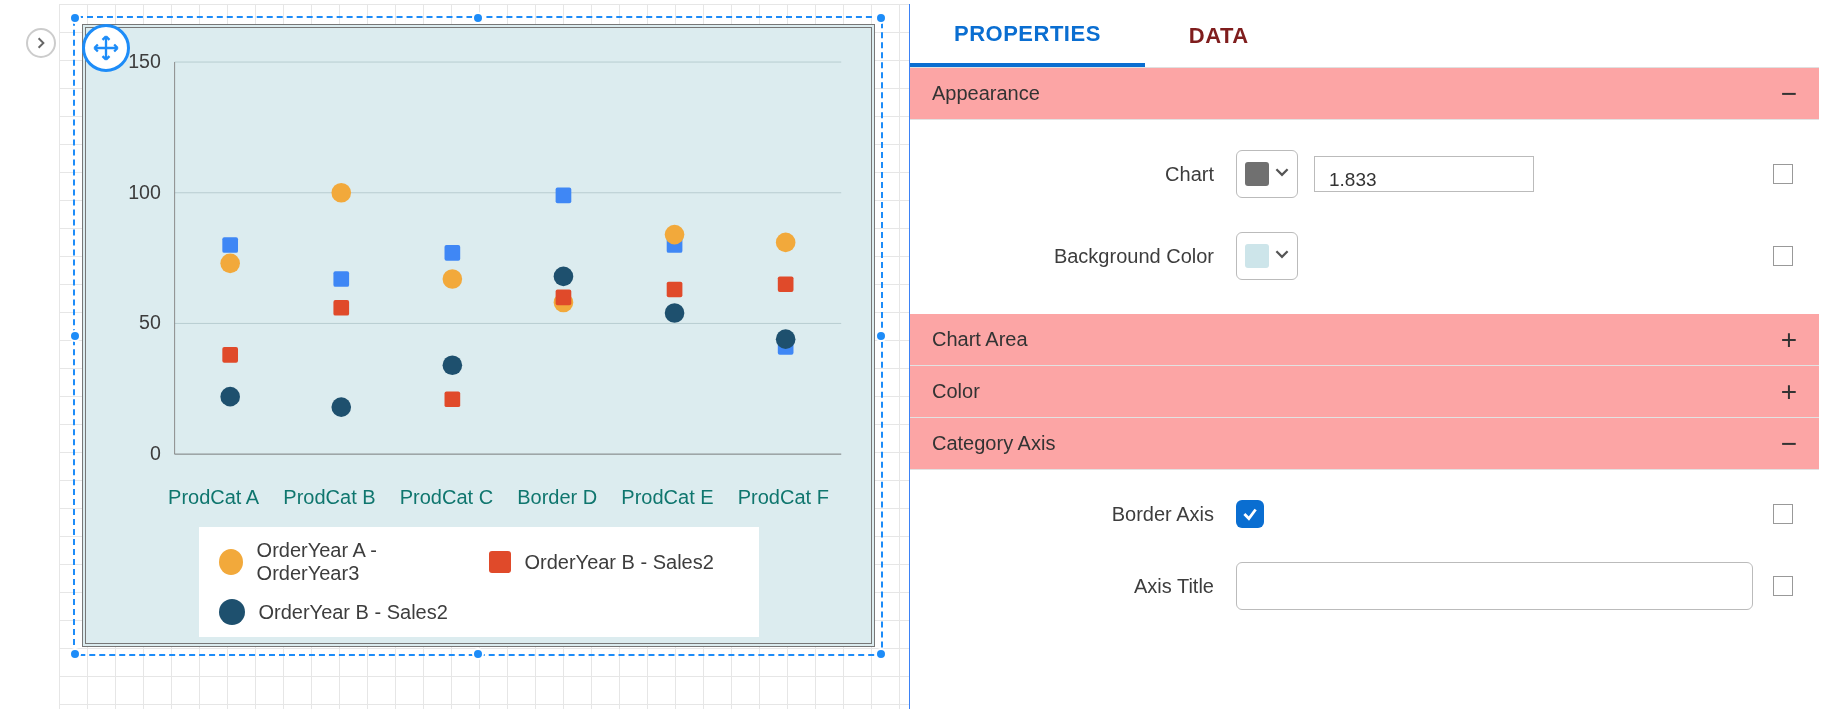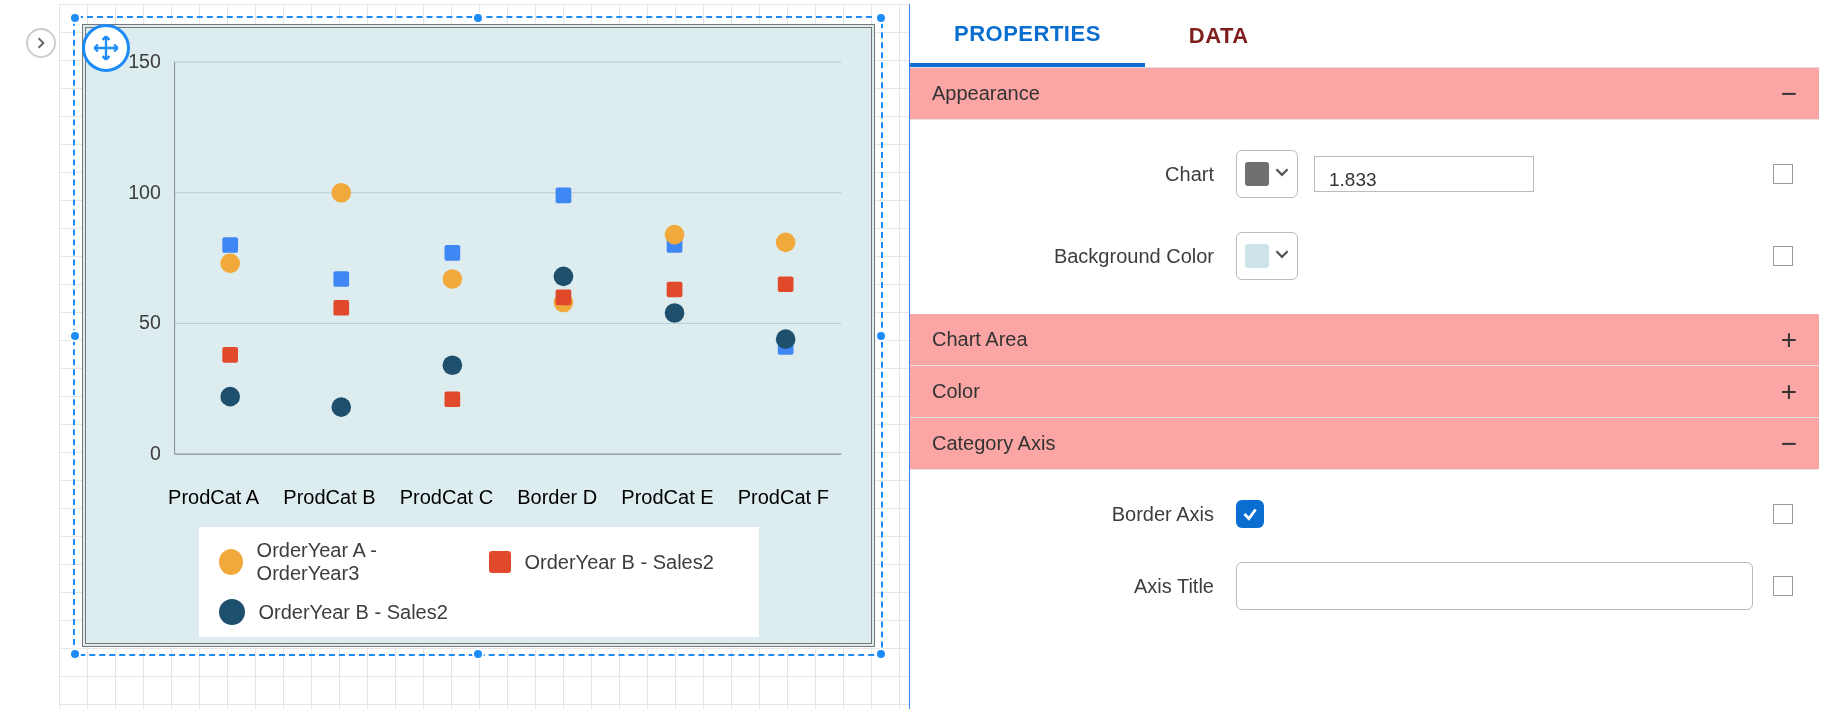--- a/index.html
+++ b/index.html
@@ -24,21 +24,21 @@
   .sh-t{top:-6px;left:50%;transform:translateX(-50%);} .sh-b{bottom:-6px;left:50%;transform:translateX(-50%);}
   .sh-l{left:-6px;top:50%;transform:translateY(-50%);} .sh-r{right:-6px;top:50%;transform:translateY(-50%);}
 
   .move-badge { position:absolute; left:78px; top:20px; width:48px; height:48px; border:3px solid #1d8cf8; border-radius:50%; background:#fff; display:flex; align-items:center; justify-content:center; z-index:3; }
   .move-badge svg { width:28px; height:28px; stroke:#1d8cf8; }
 
   .chart-box { position:absolute; left:78px; top:20px; width:793px; height:623px;
     background:#dcecef; border:4px double #777; padding:20px 20px 14px 20px; }
 
   .plot-svg { display:block; width:100%; height:430px; }
-  .x-labels { display:flex; justify-content:space-around; font-size:20px; color:#000000; margin:8px 10px 0 50px; }
+  .x-labels { display:flex; justify-content:space-around; font-size:20px; color:#0f766e; margin:8px 10px 0 50px; }
   .legend { margin:18px auto 0 auto; width:560px; background:#fff; padding:12px 20px; display:grid; grid-template-columns:1fr 1fr; row-gap:14px; column-gap:20px; }
   .legend-item { display:flex; align-items:center; gap:14px; font-size:20px; color:#3d3d3d; }
   .swatch-sq { width:22px; height:22px; border-radius:3px; }
   .swatch-ci { width:26px; height:26px; border-radius:50%; }
 
   
   .panel { flex:1; border-left:1px solid #3b82f6; display:flex; flex-direction:column; min-width:0; }
   .tabs { display:flex; height:64px; border-bottom:1px solid #e0e0e0; }
   .tab { padding:0 44px; display:flex; align-items:center; font-size:22px; font-weight:600; color:#7f1d1d; cursor:pointer; letter-spacing:.5px; }
   .tab.active { color:#0a6ed1; border-bottom:4px solid #0a6ed1; }

